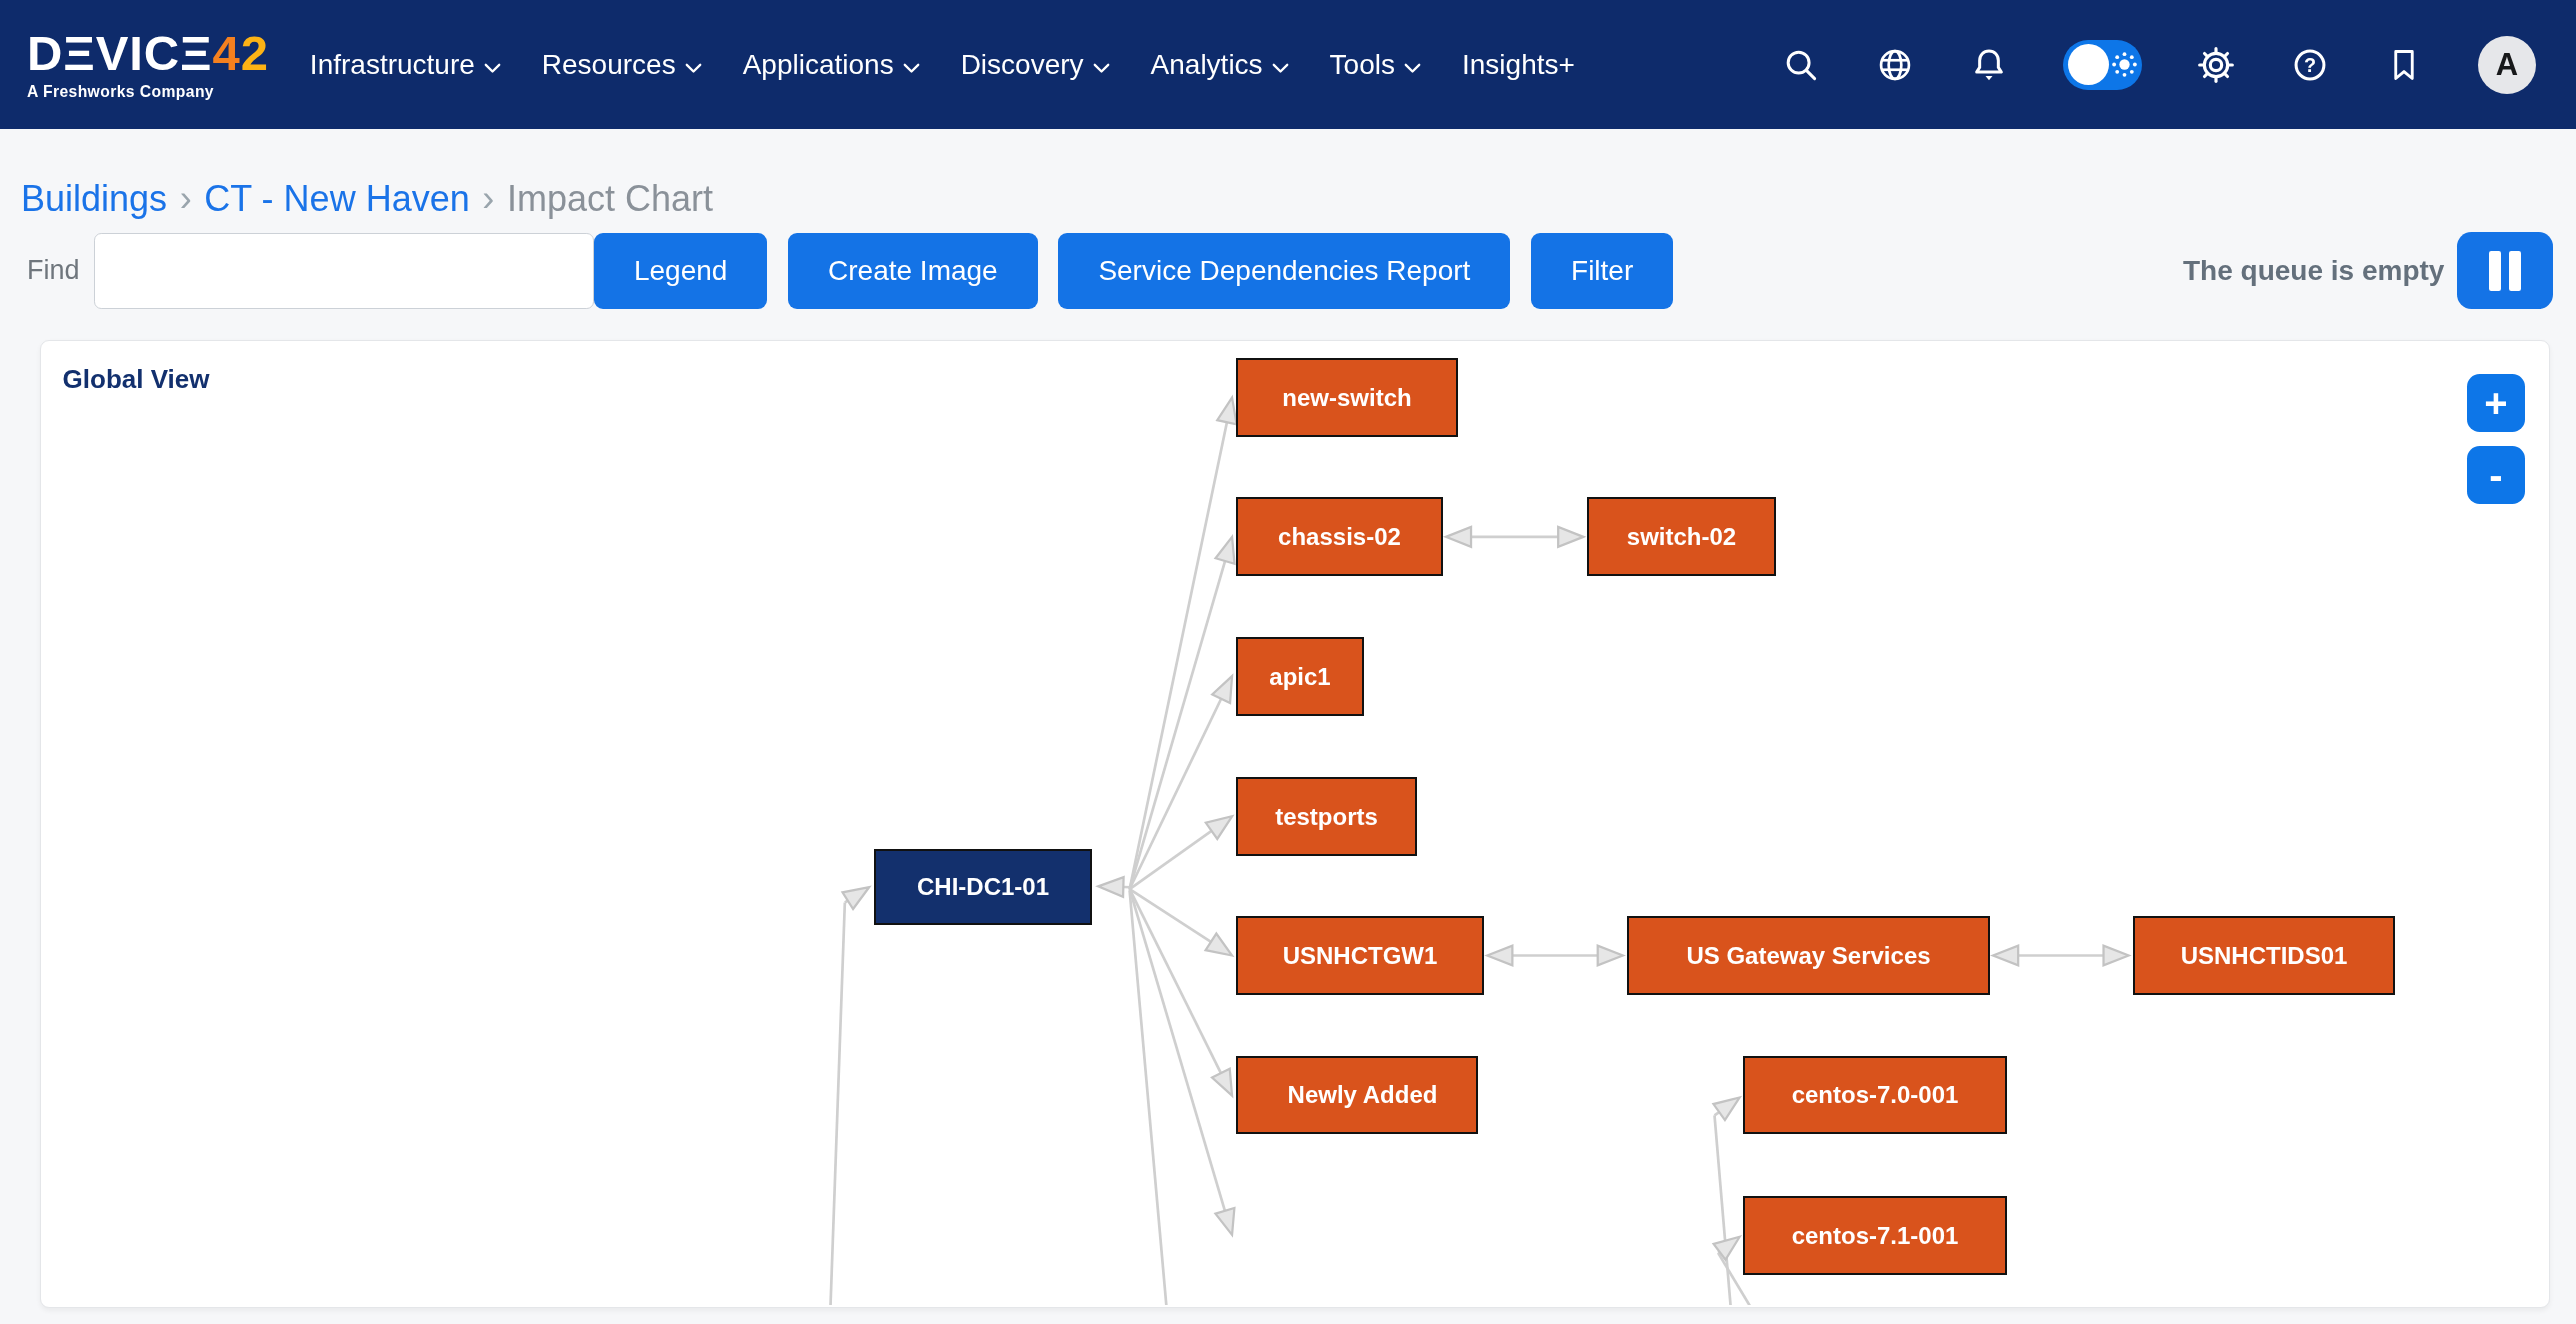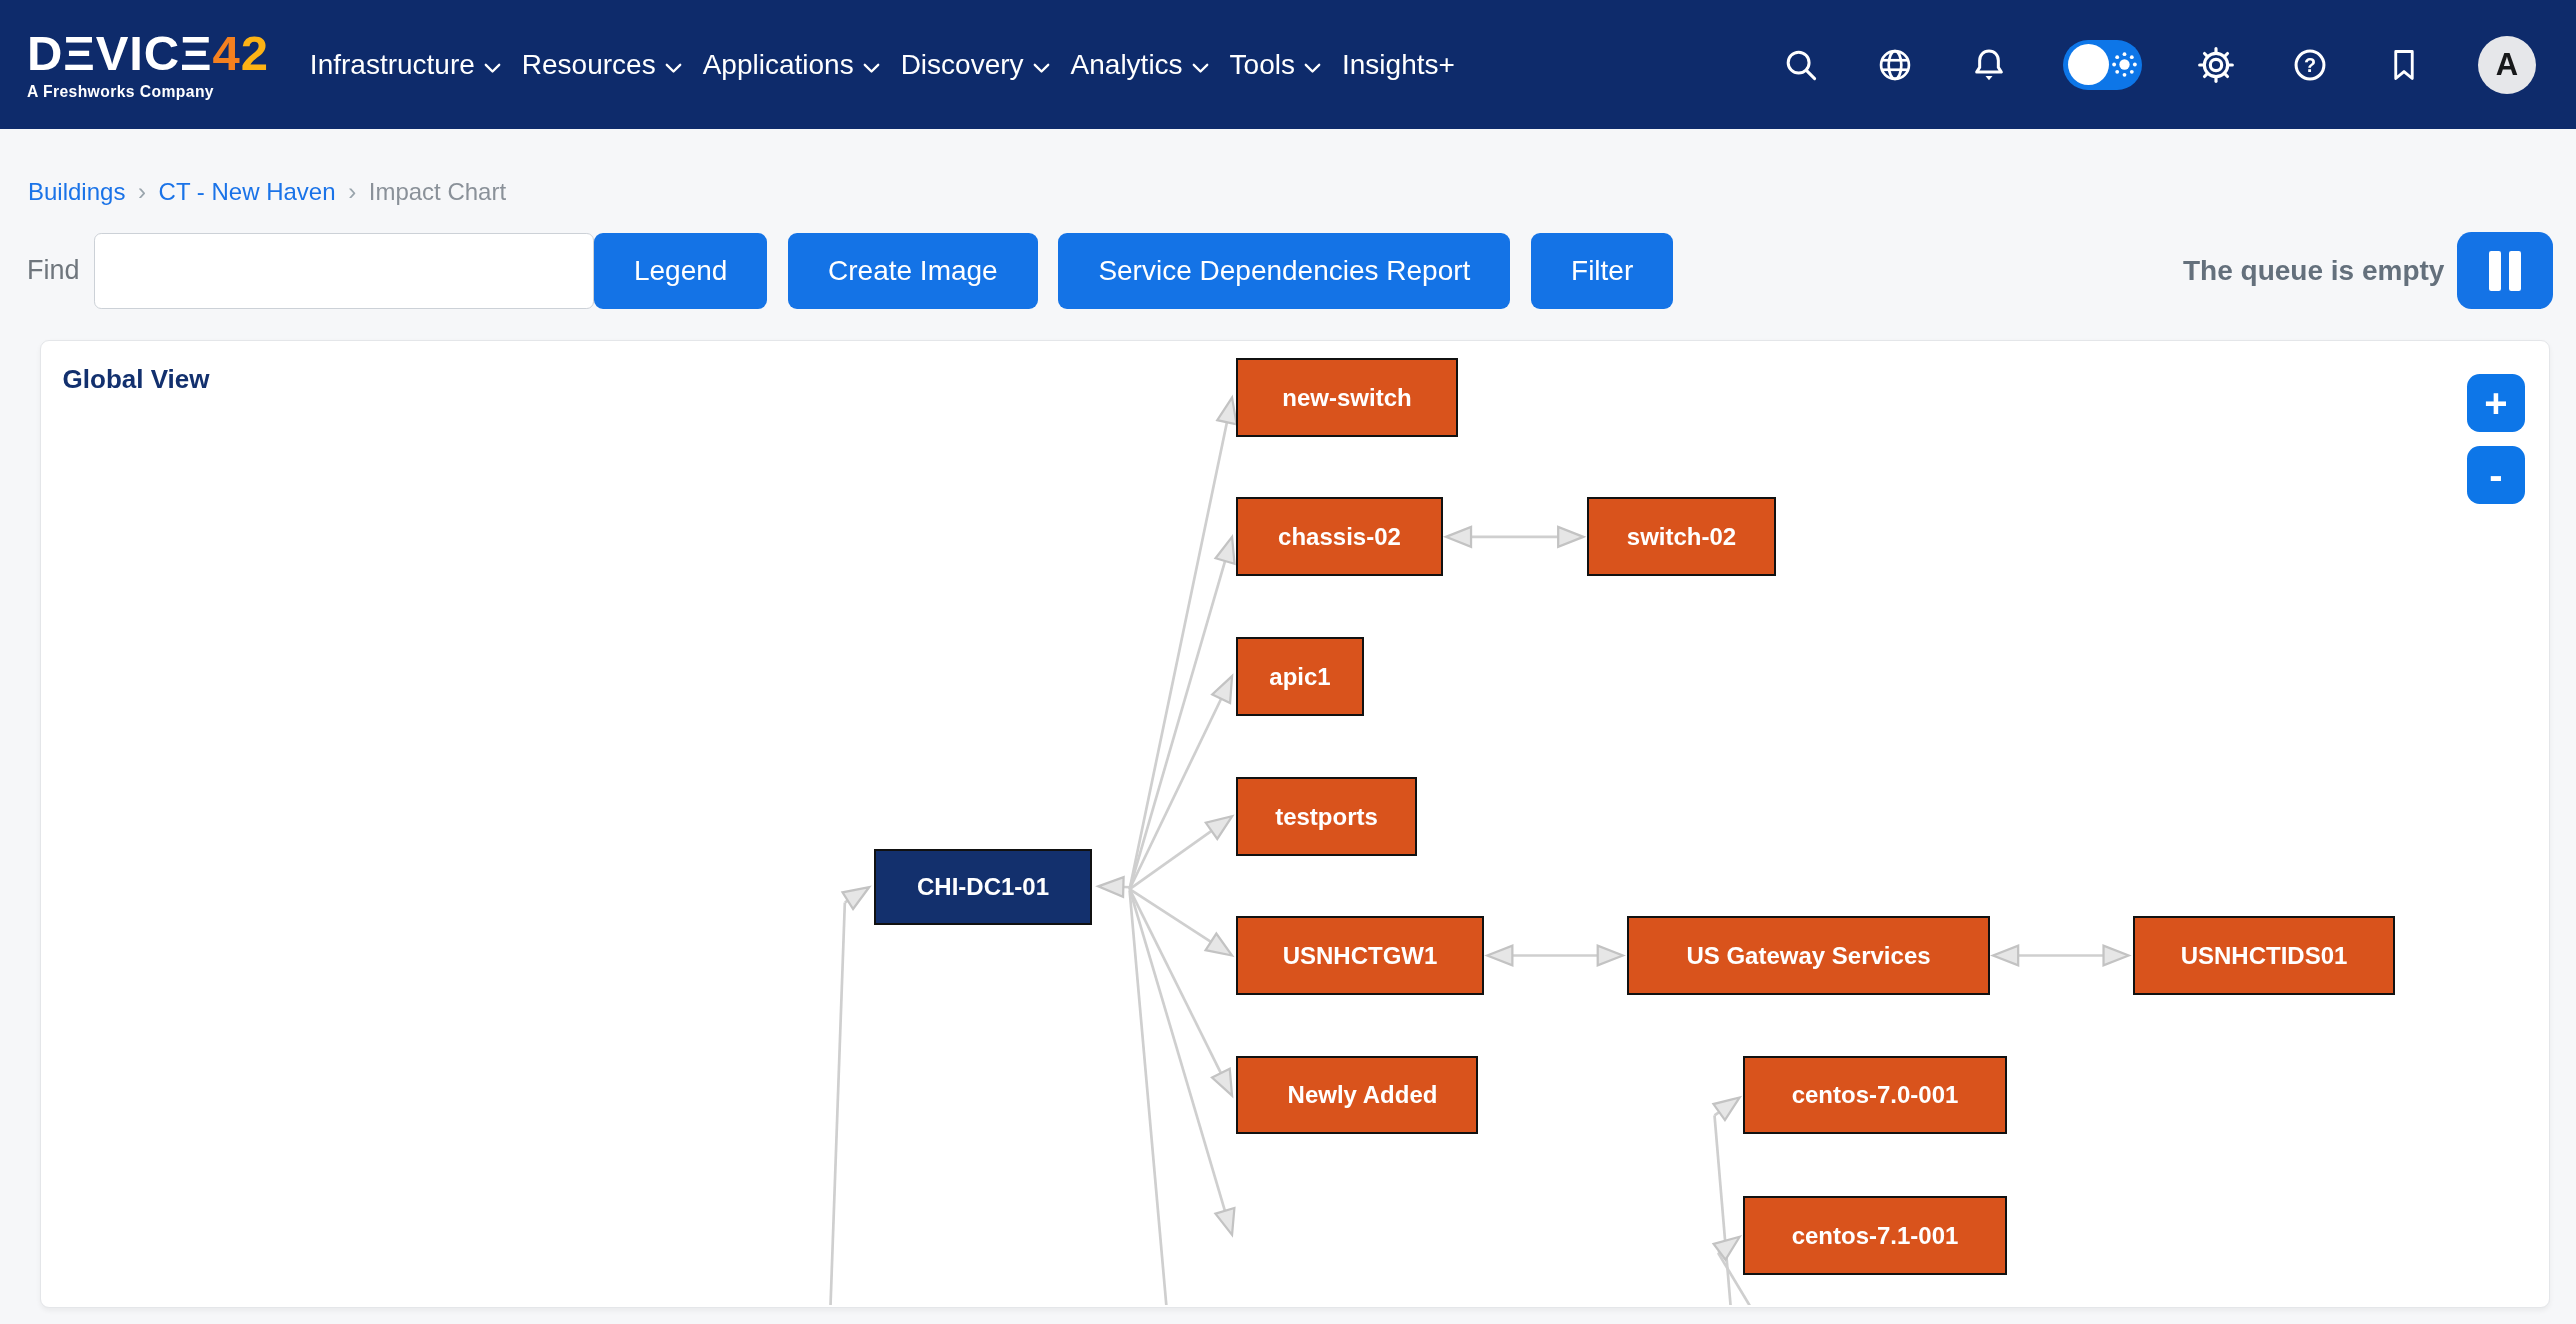--- a/index.html
+++ b/index.html
@@ -8,31 +8,31 @@
     background:#f6f7f9;font-family:"Liberation Sans","DejaVu Sans",sans-serif;
   }
   
   .navbar{position:absolute;top:0;left:0;width:2576px;height:129px;background:#0e2b6b;
     display:flex;align-items:center;z-index:5}
   .logo{margin-left:27px;display:flex;flex-direction:column;line-height:1;cursor:pointer}
   .logo-main{font-size:49px;font-weight:bold;color:#fff;letter-spacing:0.9px;white-space:nowrap}
   .logo-main .n4{color:#f4801f}
   .logo-main .n2{color:#fcb315}
   .logo-tag{font-size:15.7px;color:#fff;margin-top:6.3px;letter-spacing:0.4px;font-weight:bold}
-  .menu{display:flex;align-items:flex-end;margin-left:41px;gap:21px}
+  .menu{display:flex;align-items:flex-end;margin-left:41px;gap:41px}
   .menu-item{display:flex;align-items:center;gap:9px;color:#fff;font-size:28px;font-weight:500;cursor:pointer;white-space:nowrap}
   .nav-right{margin-left:auto;display:flex;align-items:center;gap:54px;margin-right:40px}
   .nav-icon{width:40px;height:40px;display:flex;align-items:center;justify-content:center;cursor:pointer}
   .avatar{width:58px;height:58px;border-radius:50%;background:#e6e7ea;color:#17181a;
     font-weight:bold;font-size:31px;display:flex;align-items:center;justify-content:center;cursor:pointer}
   .toggle{width:79px;height:50px;border-radius:25px;background:#0d76e8;position:relative;cursor:pointer}
   .toggle .knob{position:absolute;left:4.5px;top:4.5px;width:41px;height:41px;border-radius:50%;background:#fff}
   .toggle svg{position:absolute;right:3.6px;top:11.7px}
   
-  .breadcrumb{position:absolute;top:178px;left:28px;font-size:24px;display:flex;gap:12.6px;align-items:center}
+  .breadcrumb{position:absolute;top:178px;left:21px;font-size:36px;display:flex;gap:12.6px;align-items:center}
   .crumb-link{color:#1a73e8;cursor:pointer;text-decoration:none}
   .crumb-sep{color:#9aa5ad}
   .crumb-current{color:#8a9199}
   
   .toolbar{position:absolute;top:232px;left:27px;width:2526px;height:77px;display:flex;align-items:center}
   .find-label{color:#6f767d;font-size:27px;margin-right:14.4px}
   .find-input{width:500px;height:76px;border:1.8px solid #ccd1d7;border-radius:7.2px;background:#fff;
     font-size:27px;padding:0 18px;box-sizing:border-box;font-family:inherit;outline:none}
   .btn{height:76px;background:#1473e6;color:#fff;border:none;border-radius:9px;font-size:28px;
     padding:0 40px;font-family:inherit;cursor:pointer;white-space:nowrap}

